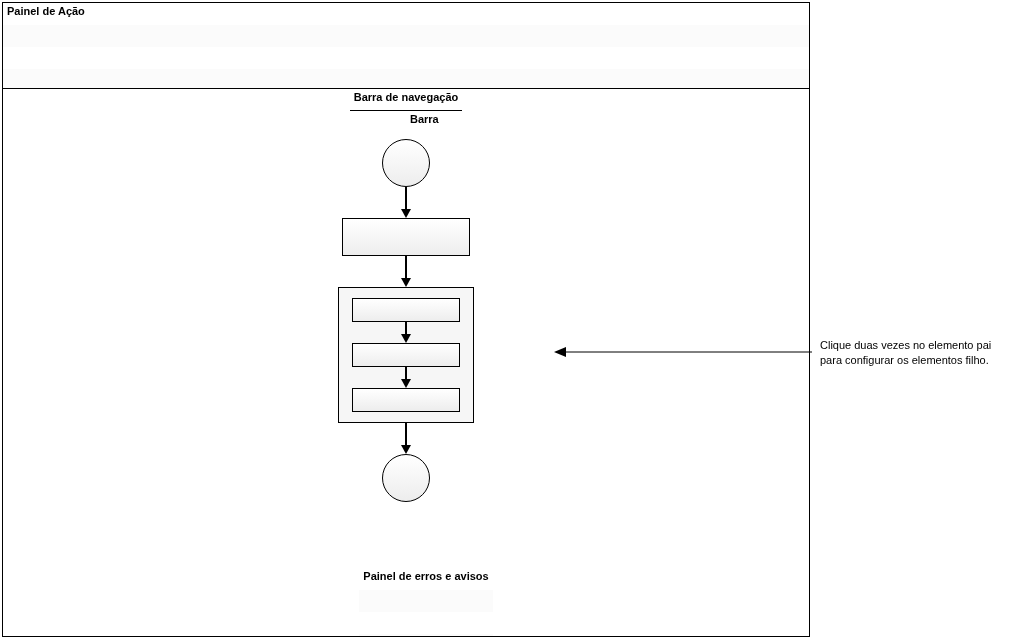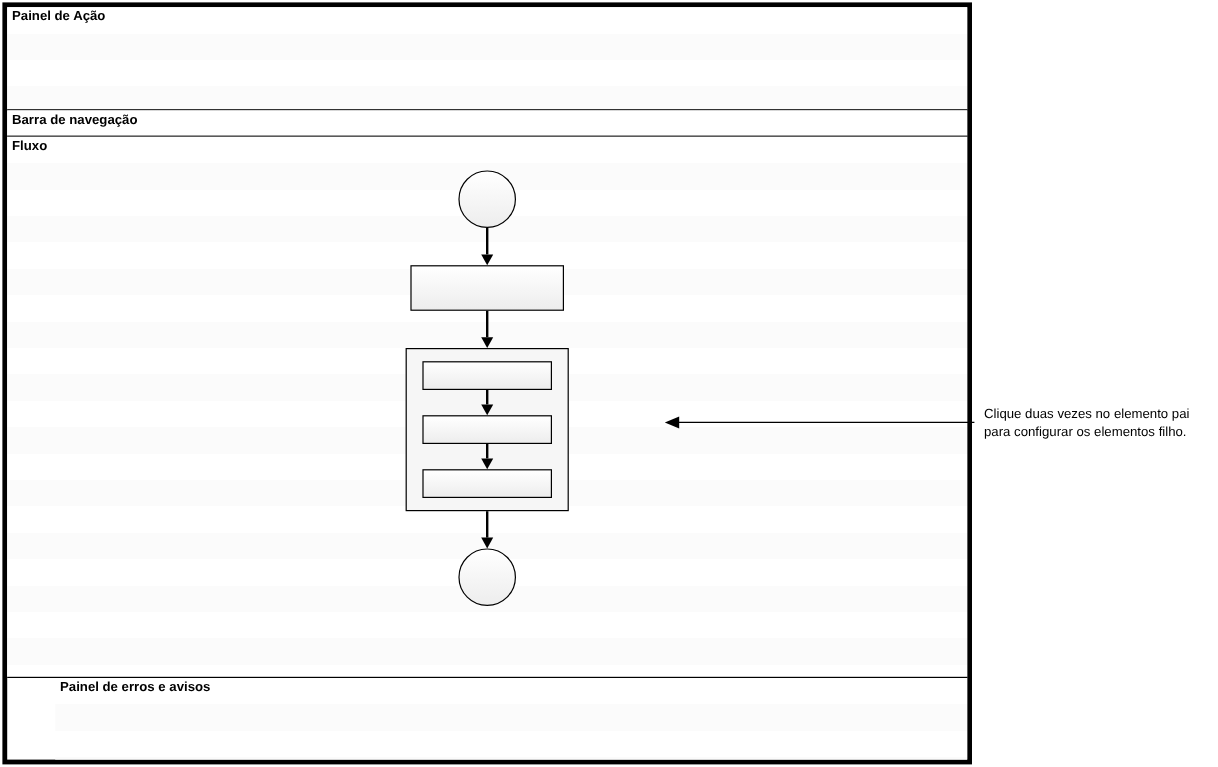--- a/index.html
+++ b/index.html
@@ -10,21 +10,21 @@
       width: 1015px;
       height: 639px;
       position: relative;
     }
     .app-frame {
       position: absolute;
       left: 2px;
       top: 2px;
       width: 808px;
       height: 635px;
-      border: 4px solid #000000;
+      border: 1px solid #000000;
       display: flex;
       flex-direction: column;
     }
     .stripe-bg {
       background: repeating-linear-gradient(
         to bottom,
         #ffffff 0px,
         #ffffff 22px,
         #fbfbfb 22px,
         #fbfbfb 44px
@@ -45,20 +45,21 @@
       width: 158px;
       border-right: 1px solid #000;
       padding: 2px 4px;
       font-weight: bold;
     }
     .right-col {
       flex: 1;
       display: flex;
       flex-direction: column;
       min-width: 0;
+      align-items: center;
     }
     .nav-bar {
       height: 22px;
       border-bottom: 1px solid #000;
       padding: 2px 4px;
       font-weight: bold;
     }
     .canvas-wrap {
       flex: 1;
       border-bottom: 1px solid #000;
@@ -165,21 +166,21 @@
   <div class="mid-row">
 
 
     <div class="right-col">
 
       <div class="nav-bar stripe-bg">
         <span>Barra de navegação</span>
       </div>
 
       <div class="canvas-wrap stripe-bg">
-        <span class="canvas-label">Fluxo</span>
+        <span class="canvas-label">Barra</span>
 
         <div class="flow">
 
           <div class="start-circle"></div>
 
           <div class="arrow-down">
             <div class="arrow-line" style="height:22px;"></div>
             <div class="arrow-head"></div>
           </div>
 

